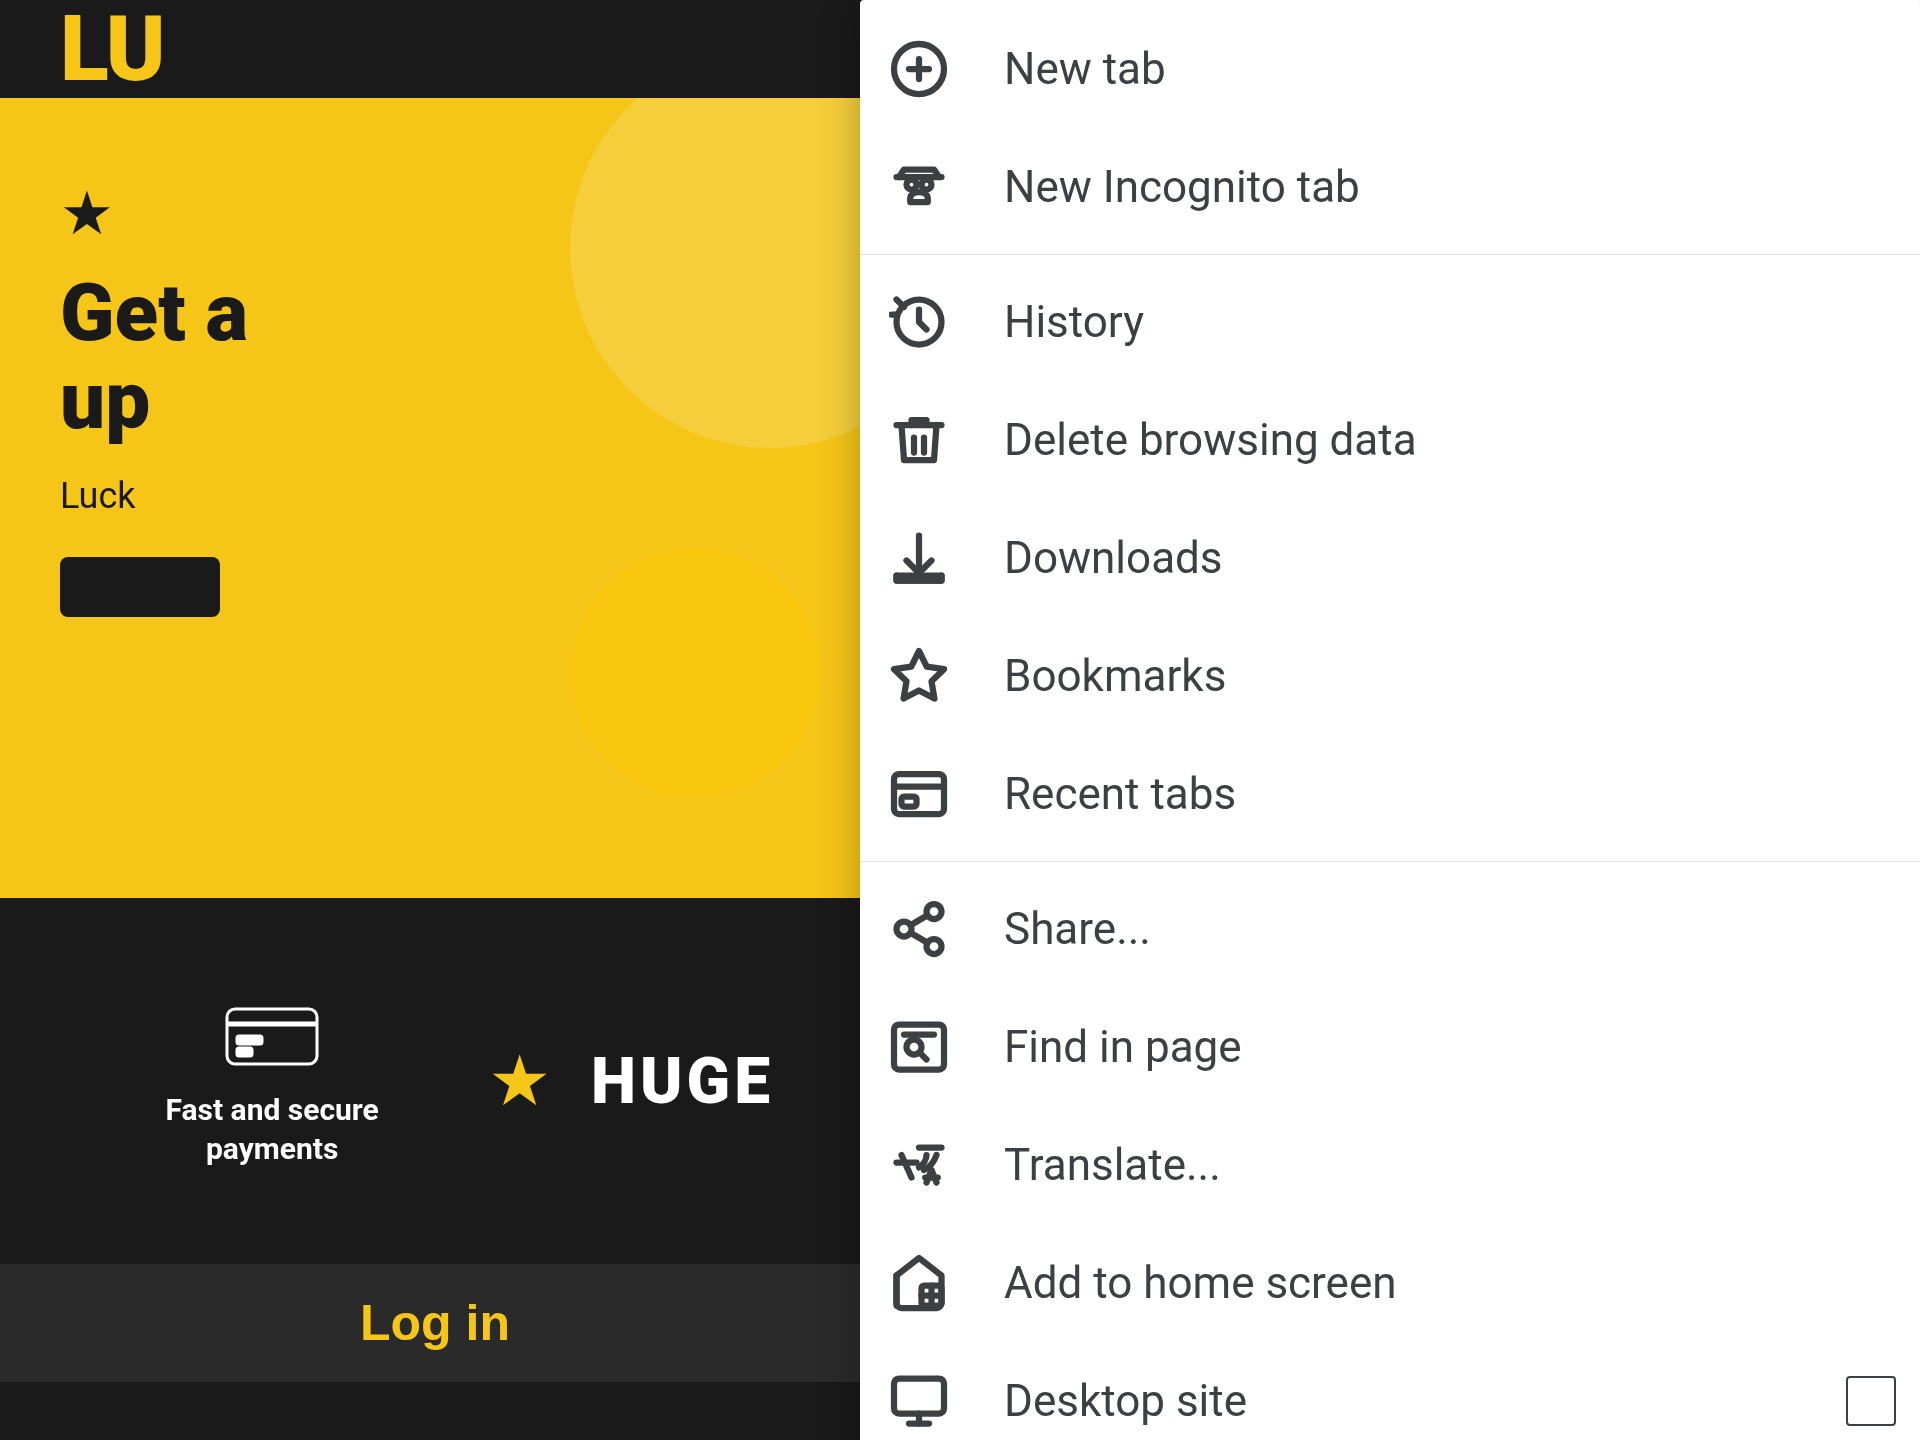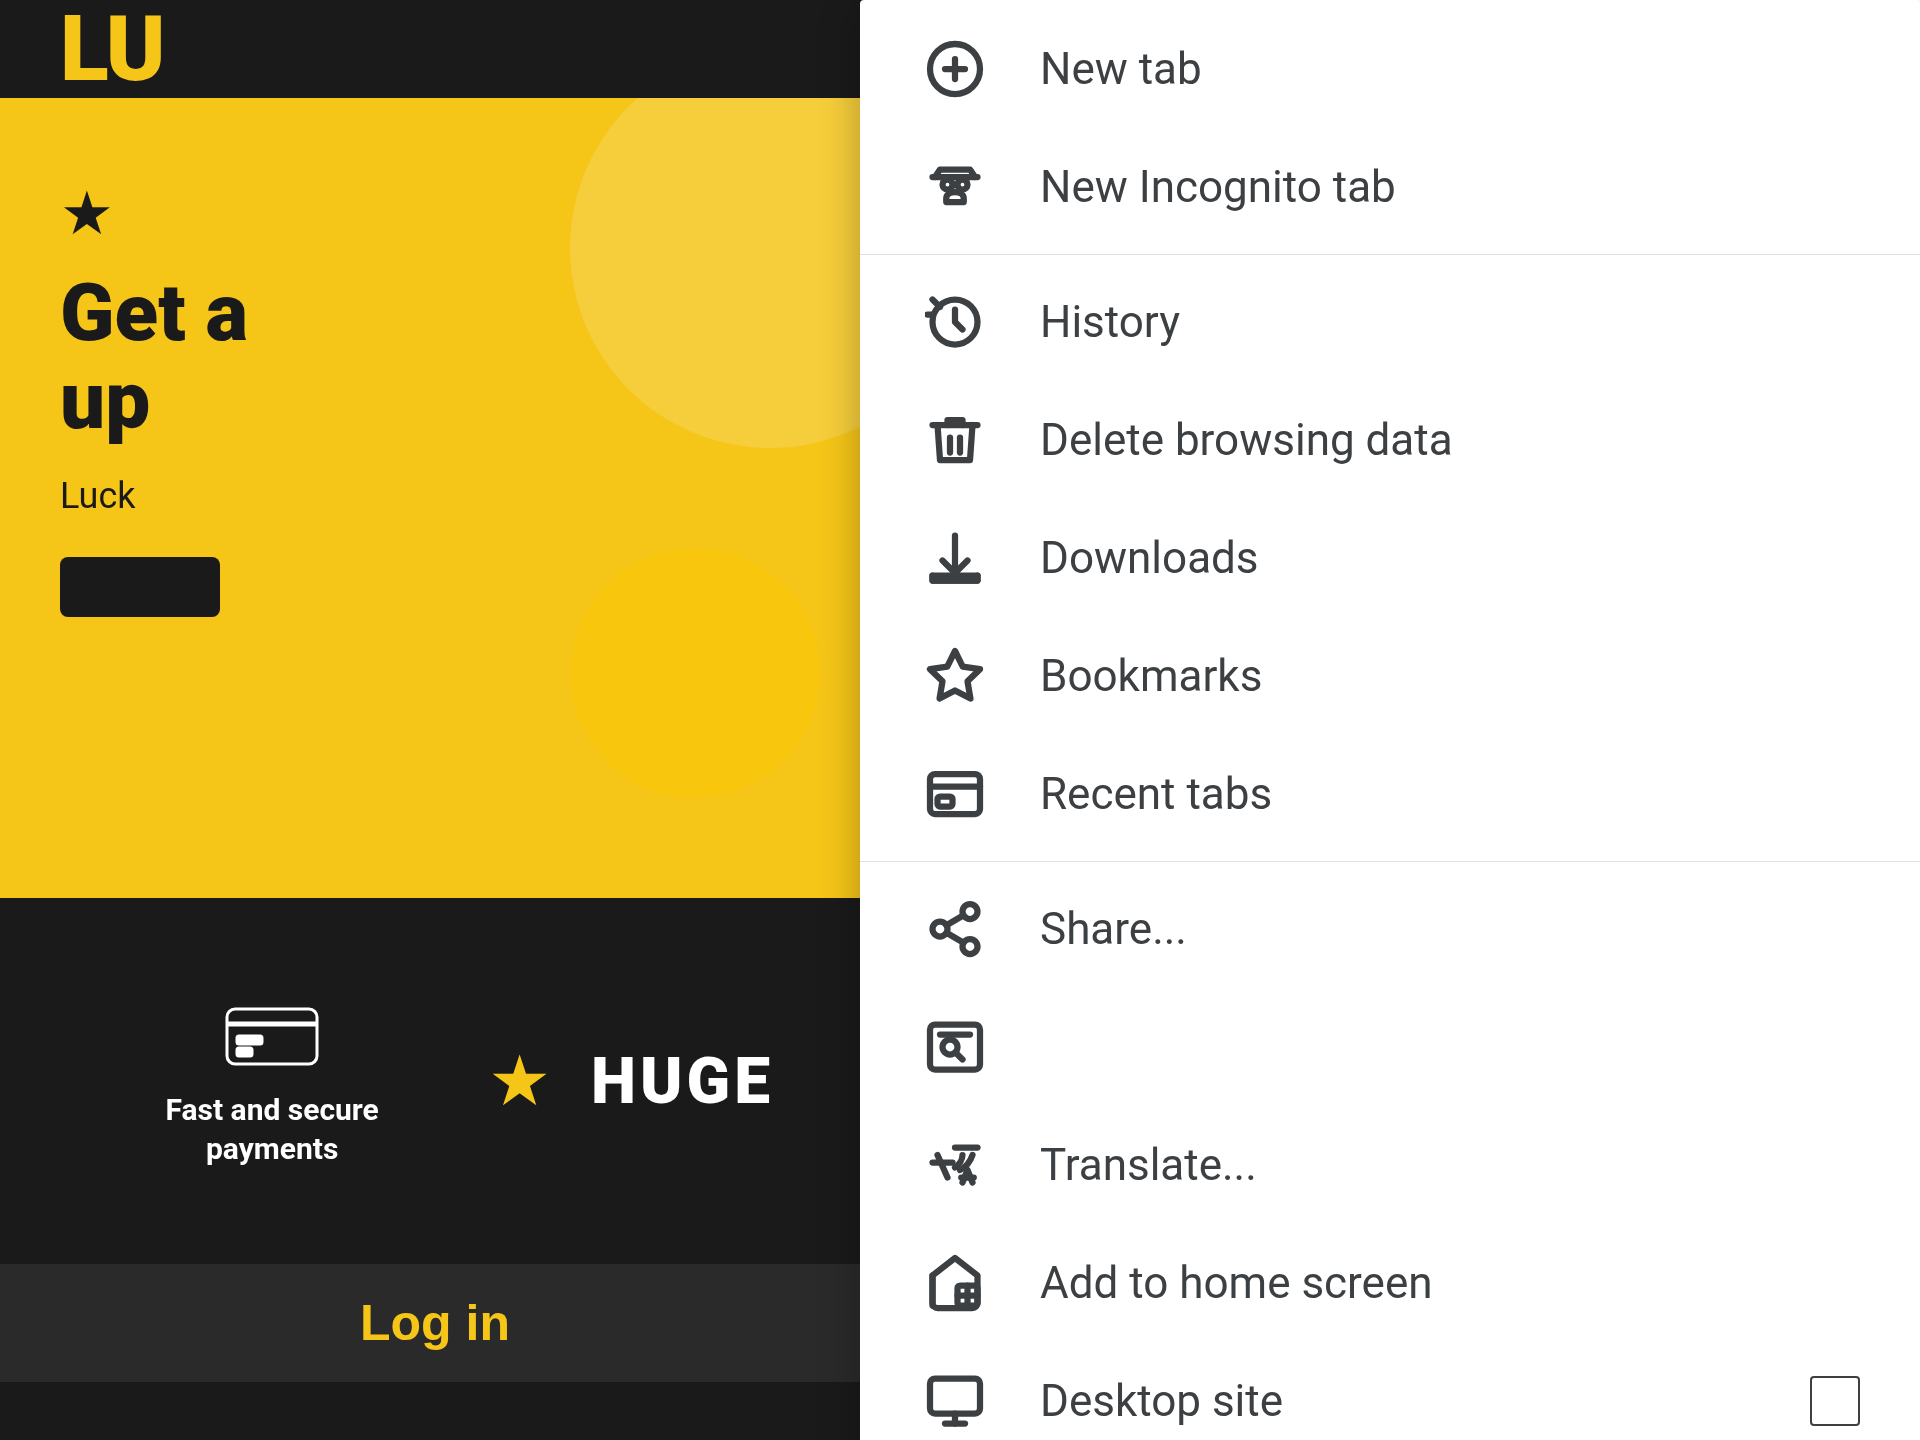--- a/index.html
+++ b/index.html
@@ -169,21 +169,21 @@
       background: #fff;
       border-radius: 4px;
       box-shadow: 0 8px 40px rgba(0,0,0,0.28);
       padding: 10px 0;
       z-index: 100;
     }
 
     .menu-item {
       display: flex;
       align-items: center;
-      padding: 0 60px;
+      padding: 0 24px;
       height: 118px;
       cursor: pointer;
       gap: 50px;
       position: relative;
     }
 
     .menu-icon {
       width: 70px;
       height: 70px;
       flex-shrink: 0;
@@ -350,20 +350,21 @@
     </div>
     <div class="menu-item">
       <span class="menu-icon">
         <svg viewBox="0 0 24 24">
           <rect x="2" y="3" width="20" height="18" rx="2"></rect>
           <circle cx="10" cy="12" r="3"></circle>
           <line x1="12.5" y1="14.5" x2="15" y2="17"></line>
           <line x1="6" y1="7" x2="18" y2="7"></line>
         </svg>
       </span>
+      <span class="menu-label">Find in page</span>
     </div>
     <div class="menu-item">
       <span class="menu-icon">
         <svg viewBox="0 0 24 24">
           <path d="M5 8l4 9"></path>
           <path d="M3 11h8"></path>
           <path d="M12 5h9"></path>
           <path d="M15 8c0 2-1.5 4-3 5"></path>
           <path d="M19 8c-1 3-3 5-5 6"></path>
           <path d="M15 19l2-5 2 5"></path>

